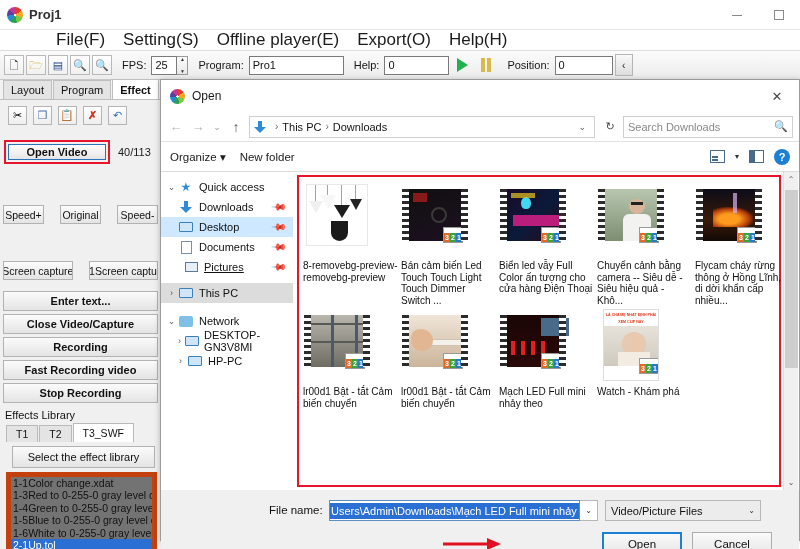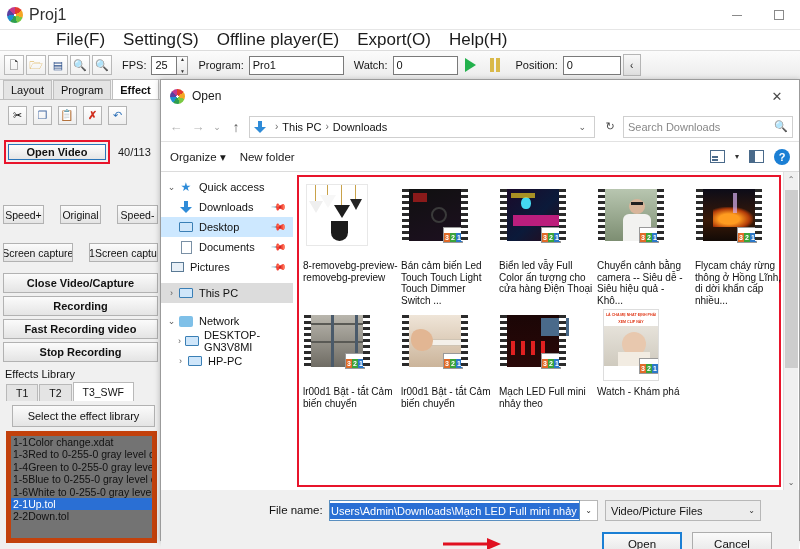--- a/index.html
+++ b/index.html
@@ -27,21 +27,21 @@
   }
   .app-logo {
     width: 16px; height: 16px; margin-left: 7px; margin-right: 6px;
     border-radius: 50%;
     background:
       radial-gradient(circle at 50% 50%, #ffffff 0 10%, transparent 11%),
       conic-gradient(#e43b2c 0deg 55deg, #f5a623 55deg 110deg, #7ac943 110deg 165deg,
                      #2e9e4f 165deg 215deg, #1f8fd0 215deg 265deg, #5b3fa0 265deg 315deg,
                      #c0398f 315deg 360deg);
   }
-  .app-title { font-size: 16px; color: #303030; }
+  .app-title { font-size: 13px; color: #303030; font-weight: bold; }
   .win-btns {
     position: absolute; right: 0; top: 0; height: 30px;
     display: flex; align-items: center;
   }
   .win-btn {
     width: 42px; height: 30px;
     display: flex; align-items: center; justify-content: center;
     color: #888; font-size: 11px;
   }
   .win-btn .minglyph { display:block; width: 10px; height: 1px; background:#8a8a8a; }
@@ -130,21 +130,21 @@
     width: 100%; height: 100%;
     border: 1px solid #2b74b8;
     background: linear-gradient(#fcfcfc,#e6e6e6);
     display:flex; align-items:center; justify-content:center;
     font-size: 11px; font-weight: bold; color:#111;
   }
   .frame-counter {
     position: absolute; left: 118px; top: 46px;
     font-size: 11px; color: #1a1a1a;
   }
-  .btn-row { display:flex; gap: 16px; padding: 8px 3px; margin-top: 3px; }
+  .btn-row { display:flex; gap: 16px; padding: 8px 3px; margin-top: 21px; }
   .sbtn {
     flex: 1; height: 19px;
     border: 1px solid #b2b2b2;
     background: linear-gradient(#fbfbfb,#e4e4e4);
     font-size: 10.5px; color: #111;
     display:flex; align-items:center; justify-content:center;
     white-space: nowrap; overflow: hidden;
   }
   .wide-btn {
     margin: 3px 3px 0 3px; height: 20px;
@@ -401,21 +401,21 @@
       <div class="tb-input" style="width:26px;">25</div>
       <div class="spin">
           <span>▲</span>
           <span>▼</span>
         </div>
     </div>
 
     <div class="tb-label">Program:</div>
     <div class="tb-input" style="width:95px;">Pro1</div>
 
-    <div class="tb-label">Watch:</div>
+    <div class="tb-label">Help:</div>
     <div class="tb-input" style="width:65px;">0</div>
 
     <div class="play-btn">
         <span class="tri"></span>
       </div>
     <div class="play-btn">
         <span class="pause">
           <i></i>
           <i></i>
         </span>
@@ -454,20 +454,21 @@
       <div class="sbtn">Speed+</div>
       <div class="sbtn">Original</div>
       <div class="sbtn">Speed-</div>
     </div>
 
     <div class="btn-row">
       <div class="sbtn">Screen capture</div>
       <div class="sbtn">1:1Screen capture</div>
     </div>
 
+    <div class="wide-btn">Enter text...</div>
     <div class="wide-btn">Close Video/Capture</div>
     <div class="wide-btn">Recording</div>
     <div class="wide-btn">Fast Recording video</div>
     <div class="wide-btn">Stop Recording</div>
 
     <div class="eff-lib-title">Effects Library</div>
     <div class="eff-tabs">
       <div class="eff-tab">T1</div>
       <div class="eff-tab">T2</div>
       <div class="eff-tab active">T3_SWF</div>
@@ -552,21 +553,21 @@
           <span>Desktop</span>
           <span class="pin">📌</span>
         </div>
         <div class="np-row" style="padding-left:17px;">
           <span class="np-ico">
               <span class="doc-ico"></span>
             </span>
           <span>Documents</span>
           <span class="pin">📌</span>
         </div>
-        <div class="np-row" style="padding-left:8px;">
+        <div class="np-row" style="padding-left:22px;text-decoration:underline;">
           <span class="np-ico">
               <span class="pic-ico"></span>
             </span>
           <span>Pictures</span>
           <span class="pin">📌</span>
         </div>
         <div style="height:6px;"></div>
         <div class="np-row thispc">
           <span class="np-chev">›</span>
           <span class="np-ico">

